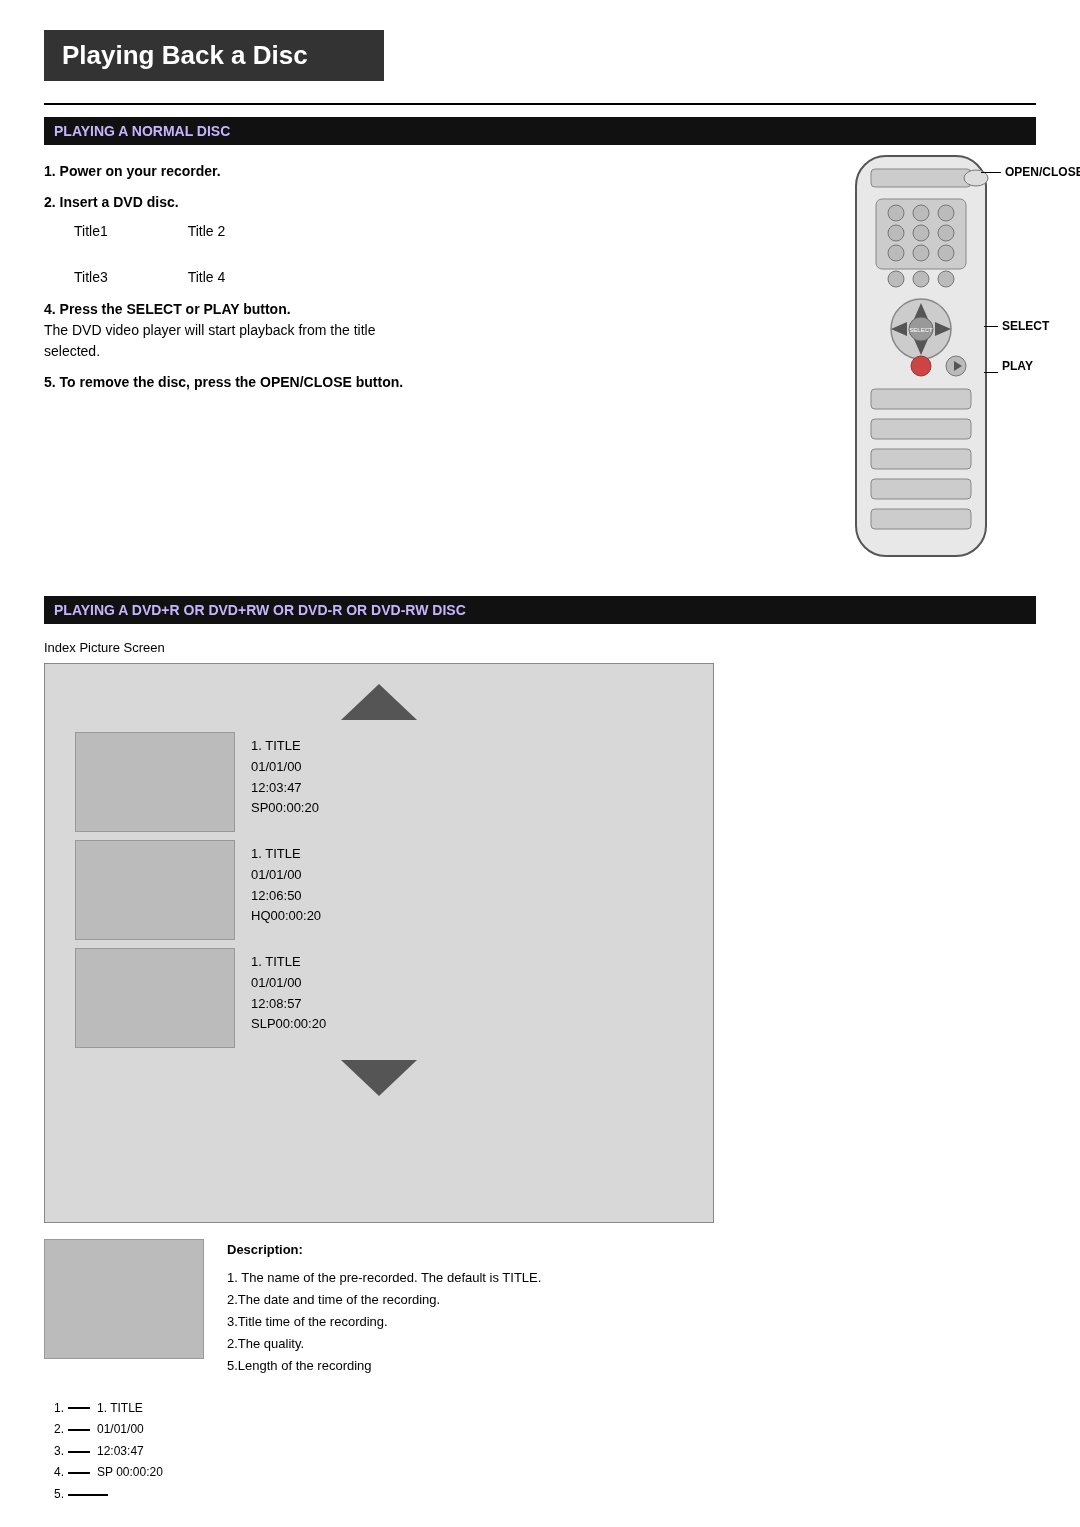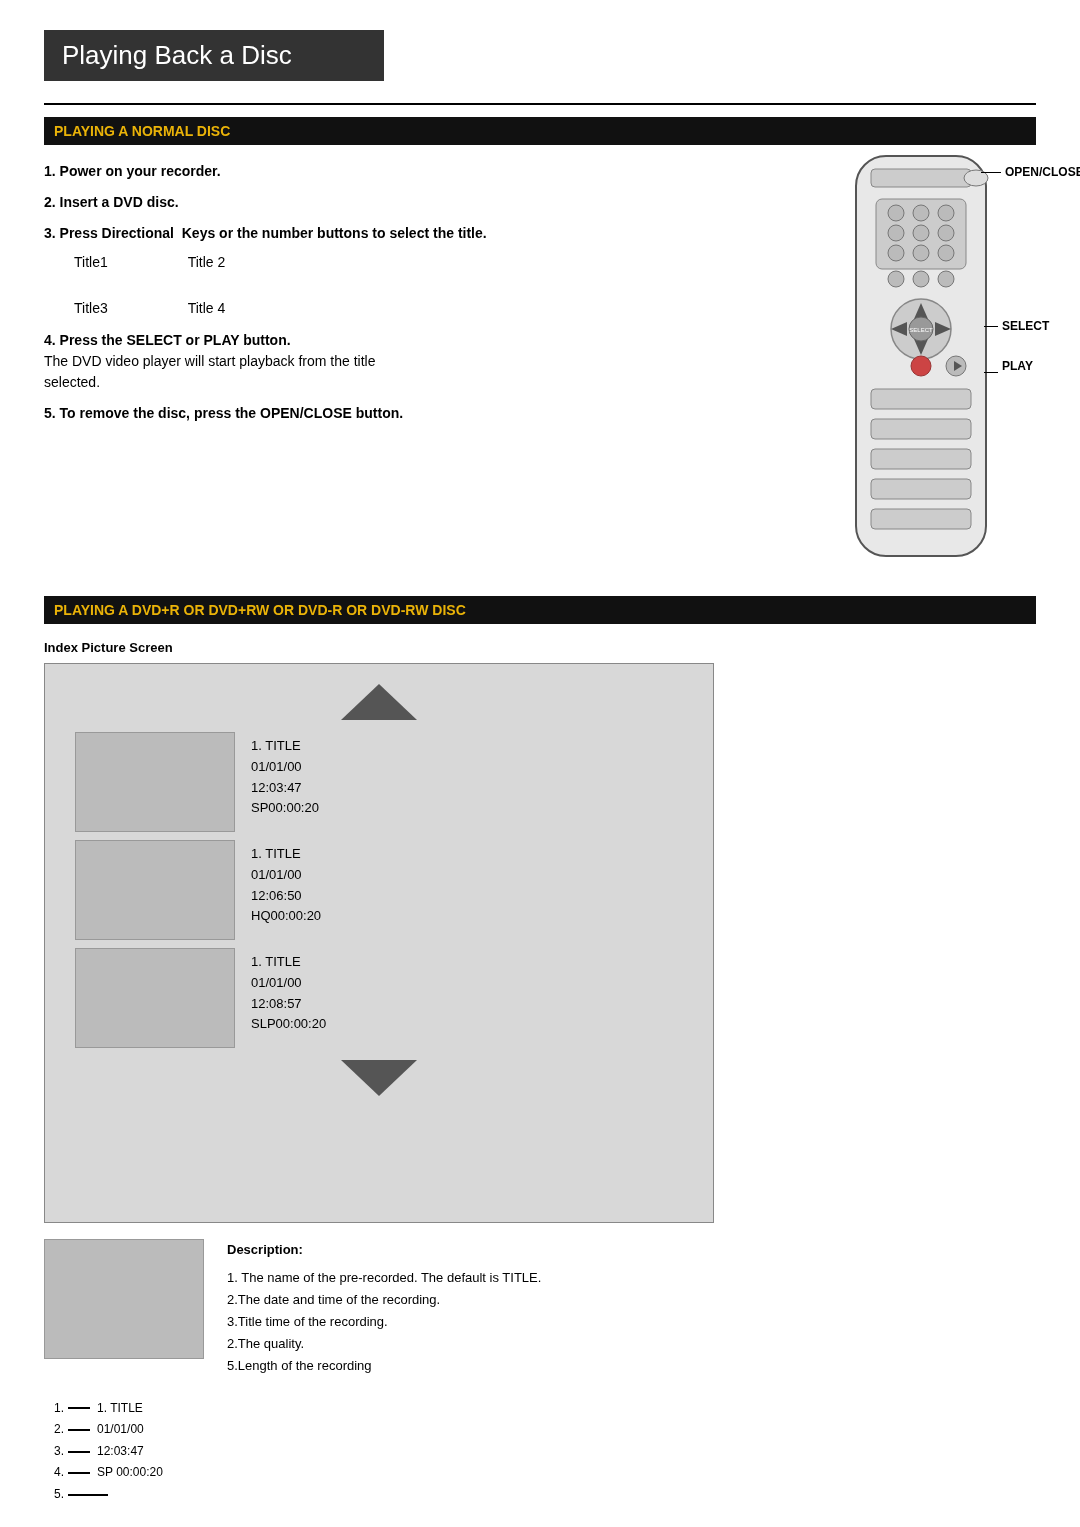--- a/index.html
+++ b/index.html
@@ -11,31 +11,31 @@
       width: 1080px;
       min-height: 1527px;
       padding: 30px 44px;
     }
 
     
     .page-title-bar {
       background: #333;
       color: #fff;
       font-size: 26px;
-      font-weight: normal;
+      font-weight: bold;
       padding: 10px 18px;
       margin-bottom: 22px;
       display: inline-block;
       min-width: 340px;
     }
 
     
     .section-header {
       background: #111;
-      color: #eab308;
+      color: #c4b5fd;
       font-size: 14px;
       font-weight: bold;
       padding: 6px 10px;
       margin-bottom: 16px;
     }
 
     
     .normal-disc-section {
       margin-bottom: 22px;
     }
@@ -76,21 +76,21 @@
     }
     .remote-svg-wrapper {
       position: relative;
     }
 
     
     .dvdr-section {
       margin-top: 10px;
     }
     .index-picture-label {
-      font-weight: bold;
+      font-weight: normal;
       margin-bottom: 8px;
       font-size: 13px;
     }
     .index-screen-container {
       border: 1.5px solid #888;
       background: #d8d8d8;
       width: 670px;
       min-height: 560px;
       padding: 20px 20px 20px 20px;
       position: relative;
@@ -210,23 +210,20 @@
     <span>PLAYING A NORMAL DISC</span>
   </div>
 
   <div class="normal-disc-content">
     <div class="normal-disc-text">
       <p>
         <span class="step">1. Power on your recorder.</span>
       </p>
       <p>
         <span class="step">2. Insert a DVD disc.</span>
-      </p>
-      <p>
-        <span class="step">3. Press Directional &nbsp;Keys or the number buttons to select the title.</span>
       </p>
 
       <div class="titles-grid">
         <span>Title1</span>
         <span>Title 2</span>
       </div>
       <div class="titles-grid2">
         <span>Title3</span>
         <span>Title 4</span>
       </div>

